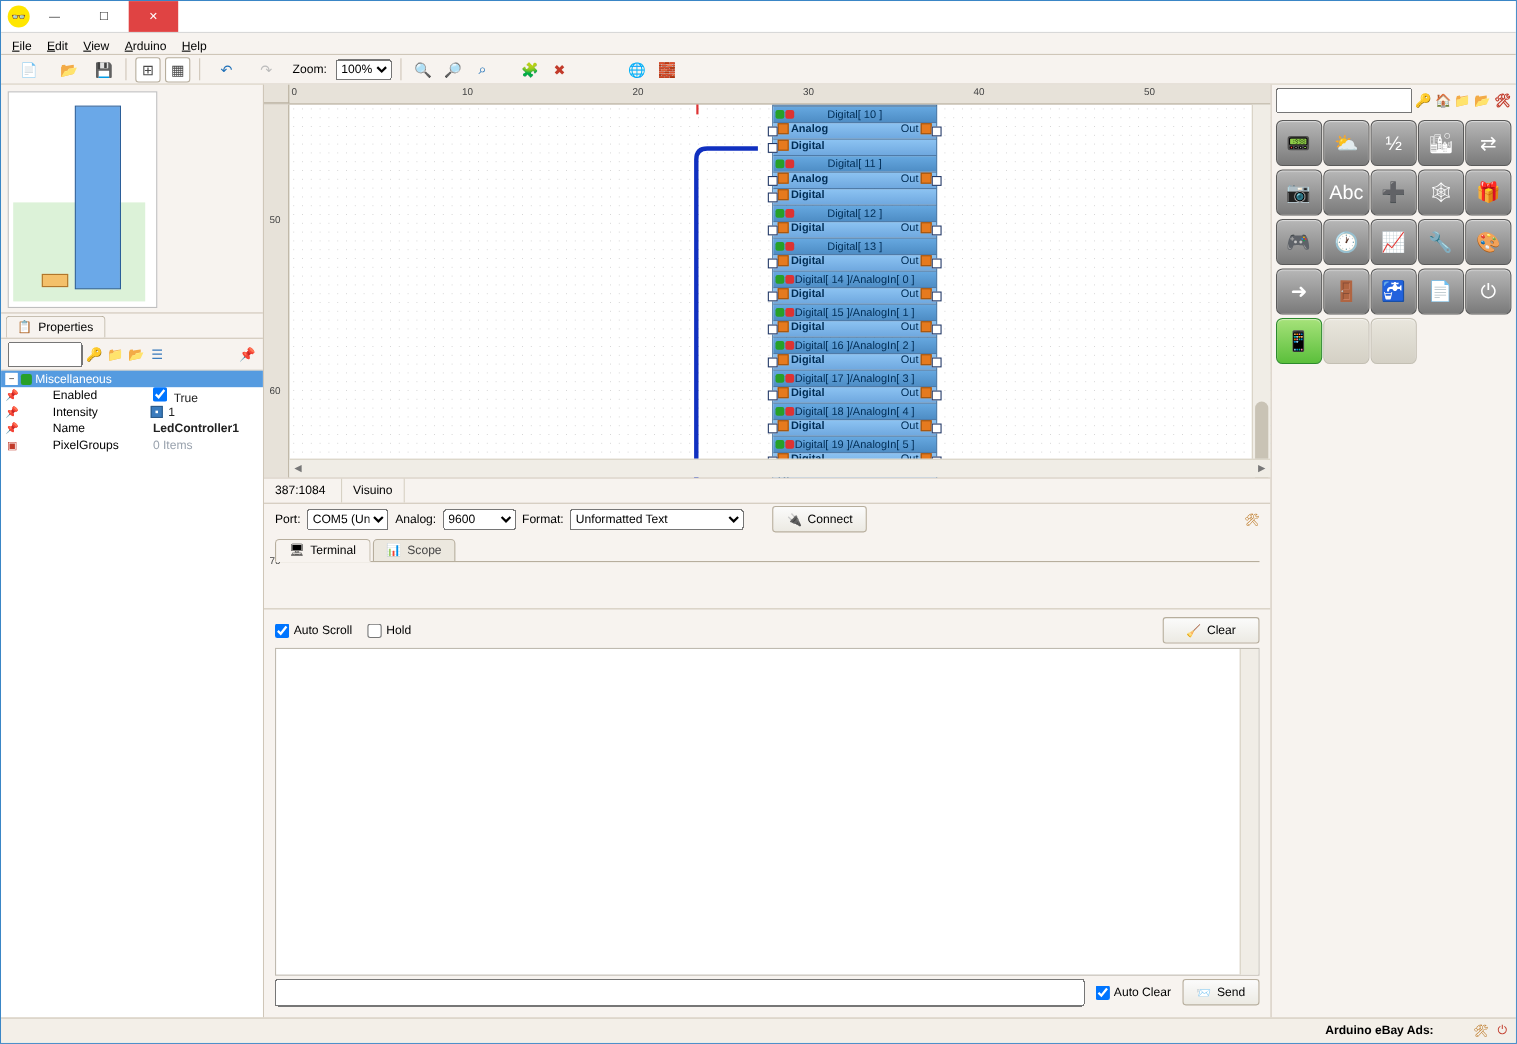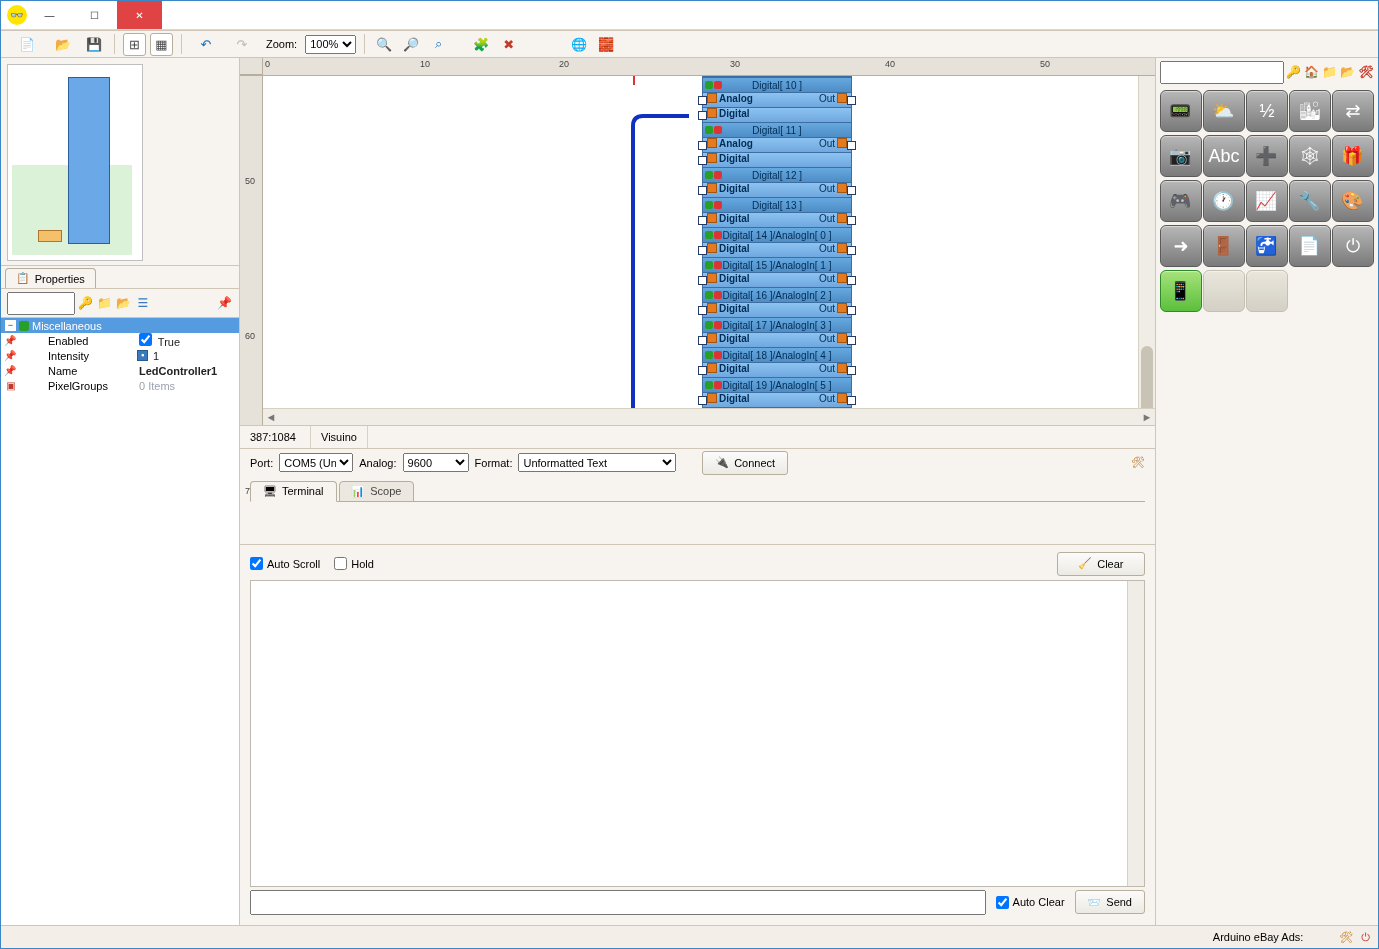--- a/index.html
+++ b/index.html
@@ -86,21 +86,21 @@
 .serialtabs{display:flex;gap:2px;height:24px;align-items:flex-end;border-bottom:1px solid #b7ae9d}
 .serialtabs .tab{background:#f7f3ef;border:1px solid #b7ae9d;border-bottom:1px solid #f7f3ef;padding:3px 12px;border-radius:4px 4px 0 0;display:flex;align-items:center;gap:5px;position:relative;top:1px}
 .serialtabs .tab.inact{background:#ece8df;color:#444;border-bottom:1px solid #b7ae9d}
 .termarea{flex:1;display:flex;flex-direction:column;border-top:1px solid #cfc6b8;padding:6px 10px 8px 10px;background:#f7f3ef}
 .termtop{display:flex;align-items:center;gap:14px;height:26px}
 .termbox{flex:1;background:#fff;border:1px solid #bfbab0;margin-top:3px;position:relative}
 .termbox .vs{position:absolute;right:0;top:0;bottom:0;width:16px;background:#f0ede6;border-left:1px solid #d7d1c4}
 .sendrow{display:flex;align-items:center;gap:10px;height:30px}
 .sendrow input[type=text]{flex:1;height:19px}
 .footer{height:22px;border-top:1px solid #cfc6b8;background:#f3efe8;display:flex;align-items:center;justify-content:flex-end;padding:0 8px;gap:8px}
-.footer .adtxt{font-weight:normal}
+.footer .adtxt{font-weight:bold}
 .rightcol{width:222px;border-left:1px solid #cfc6b8;background:#f7f3ef;display:flex;flex-direction:column}
 .palsearch{height:24px;display:flex;align-items:center;gap:2px;padding:2px 4px}
 .palsearch input{flex:1;height:17px;min-width:0}
 .palsearch .ib{width:16px;height:16px;display:flex;align-items:center;justify-content:center;font-size:12px}
 .palette{padding:4px;display:grid;grid-template-columns:repeat(5,40px);gap:3px}
 .palItem{width:40px;height:40px;border:1px solid #5a5a5a;border-radius:6px;background:linear-gradient(#b7b7b7,#7a7a7a);display:flex;align-items:center;justify-content:center;font-size:18px;color:#fff;box-shadow:inset 0 1px 1px rgba(255,255,255,.5)}
 .palItem.sel{background:linear-gradient(#a6e27a,#5bbf3b);border-color:#2c8a2c}
 .palItem.dis{background:linear-gradient(#e9e6dd,#d4d0c5);border-color:#c3bfb3;color:#bbb}
 .chk{display:flex;align-items:center;gap:4px}
 .chk input{margin:0}
@@ -113,20 +113,27 @@
 <div class="window">
   <div class="titlebar">
     <div class="appicon">👓</div>
     <div class="winbtns">
       <div class="winbtn">—</div>
       <div class="winbtn">☐</div>
       <div class="winbtn close">✕</div>
     </div>
   </div>
 
+  <div class="menubar">
+    <span class="menuitem"><span class="ul">F</span>ile</span>
+    <span class="menuitem"><span class="ul">E</span>dit</span>
+    <span class="menuitem"><span class="ul">V</span>iew</span>
+    <span class="menuitem"><span class="ul">A</span>rduino</span>
+    <span class="menuitem"><span class="ul">H</span>elp</span>
+  </div>
 
   <div class="toolbar">
     <div class="tbtn dd">📄</div>
     <div class="tbtn dd green">📂</div>
     <div class="tbtn blue">💾</div>
     <div class="tbsep"></div>
     <div class="tbtn active">⊞</div>
     <div class="tbtn active">▦</div>
     <div class="tbsep"></div>
     <div class="tbtn dd blue">↶</div>
@@ -201,21 +208,21 @@
       </div>
     </div>
 
     <div class="centercol">
       <div class="canvaswrap">
         <div class="ruler">
           <div class="rcorner"></div>
           <div class="rtop" id="rtop">
               <span class="tk" style="left: 2px;">0</span>
               <span class="tk" style="left: 157px;">10</span>
-              <span class="tk" style="left: 296px;">20</span>
+              <span class="tk" style="left: 312px;">20</span>
               <span class="tk" style="left: 467px;">30</span>
               <span class="tk" style="left: 622px;">40</span>
               <span class="tk" style="left: 777px;">50</span>
             </div>
         </div>
         <div class="canvasrow">
           <div class="rleft" id="rleft">
               <span class="tk" style="top: 100px;">50</span>
               <span class="tk" style="top: 255px;">60</span>
               <span class="tk" style="top: 410px;">70</span>

